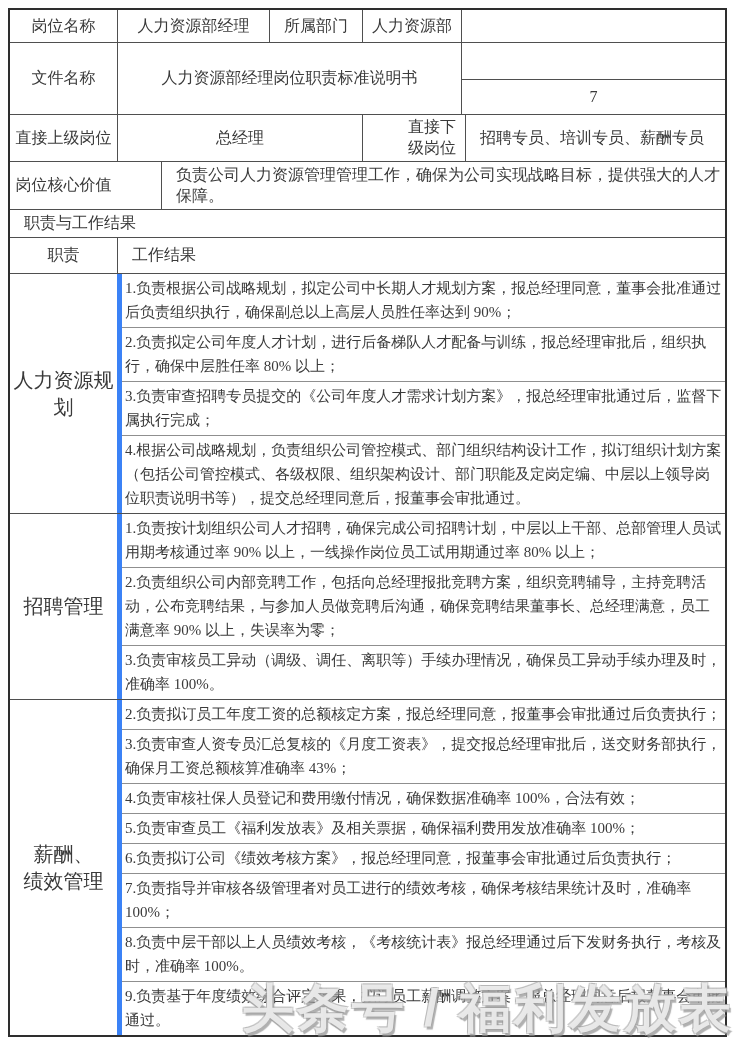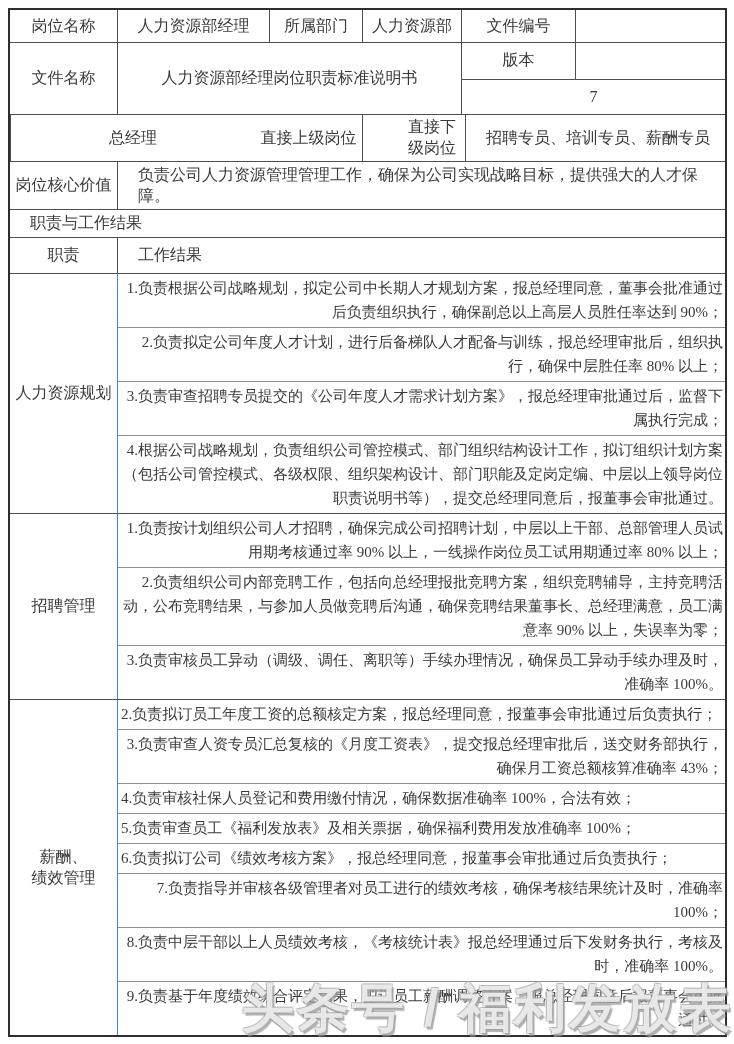--- a/index.html
+++ b/index.html
@@ -33,40 +33,40 @@
   .w93  { flex: 0 0 93px; }
   .w99  { flex: 0 0 99px; }
   .w114 { flex: 0 0 114px; }
   .w344 { flex: 0 0 344px; }
   .w245 { flex: 0 0 245px; }
   .w103 { flex: 0 0 103px; padding-left: 39px; }
   .grow { flex: 1 1 auto; }
   .h32 { min-height: 32px; }
   .h72 { min-height: 72px; }
   .h38 { min-height: 38px; }
-  .h48 { min-height: 48px; }
+  .h48 { min-height: 48px; gap: 44px; }
   .h28 { min-height: 28px; }
   .h36 { min-height: 36px; }
   .vstack { display: flex; flex-direction: column; flex: 1 1 auto; }
   .hrow { flex: 1 1 50%; display: flex; align-items: stretch; }
   .hrow + .hrow { border-top: 1px solid #4f4f4f; }
-  .pad-l { padding-left: 20px; }
+  .pad-l { padding-left: 14px; }
   .sec { display: flex; align-items: stretch; border-top: 1px solid #4f4f4f; }
   .sec-label {
     flex: 0 0 107px;
     display: flex; align-items: center; justify-content: center;
     text-align: center;
-    font-size: 16px;
+    font-size: 20px;
     white-space: pre-line;
     padding: 2px;
   }
   .sec-items {
     flex: 1 1 auto;
-    border-left: 1px solid #3b82f6;
-    display: flex; flex-direction: column; text-align: right;
+    border-left: 5px solid #3b82f6;
+    display: flex; flex-direction: column;
   }
   .item {
     border-top: 1px solid #8f8f8f;
     font-size: 15px;
     line-height: 24px;
     padding: 2px 2px 3px 3px;
     flex: 1 1 auto;
     display: flex; align-items: center;
   }
   .item:first-child { border-top: none; }
@@ -91,41 +91,39 @@
 </head>
 <body>
 
 <div class="sheet">
 
   <div class="row first h32">
     <div class="cell nb center w107">岗位名称</div>
     <div class="cell center w152">人力资源部经理</div>
     <div class="cell center w93">所属部门</div>
     <div class="cell center w99">人力资源部</div>
-    <div class="cell center w114">文件编号</div>
     <div class="cell grow"></div>
   </div>
 
   <div class="row h72">
     <div class="cell nb center w107">文件名称</div>
     <div class="cell center w344">人力资源部经理岗位职责标准说明书</div>
     <div class="vstack">
       <div class="hrow">
-        <div class="cell center w114">版本</div>
         <div class="cell grow"></div>
       </div>
       <div class="hrow">
         <div class="cell center grow">7</div>
       </div>
     </div>
   </div>
 
   <div class="row h38">
+    <div class="cell nb center w107">直接上级岗位</div>
     <div class="cell center w245">总经理</div>
-    <div class="cell nb center w107">直接上级岗位</div>
     <div class="cell center w103">直接下级岗位</div>
     <div class="cell grow pad-l">招聘专员、培训专员、薪酬专员</div>
   </div>
 
   <div class="row h48">
     <div class="cell nb center w107">岗位核心价值</div>
     <div class="cell grow pad-l">负责公司人力资源管理管理工作，确保为公司实现战略目标，提供强大的人才保障。</div>
   </div>
 
   <div class="row h28">

